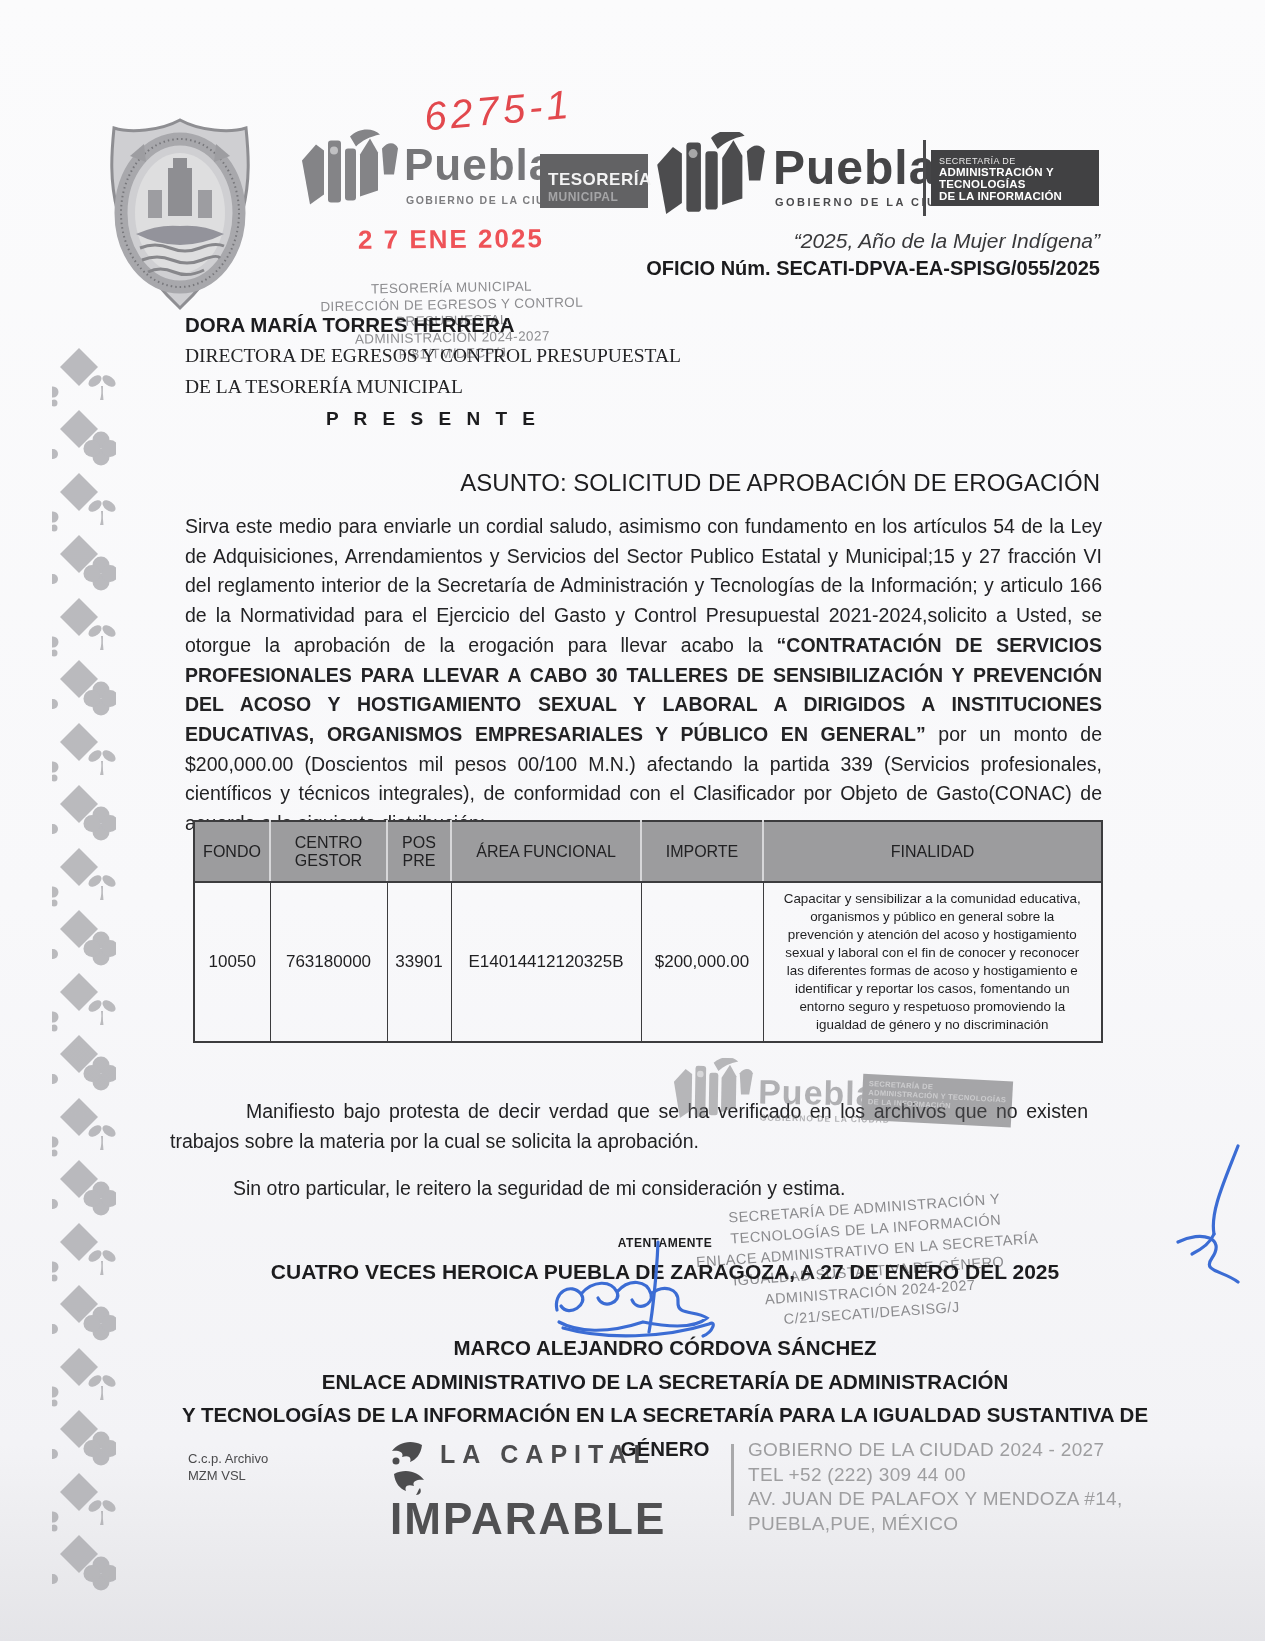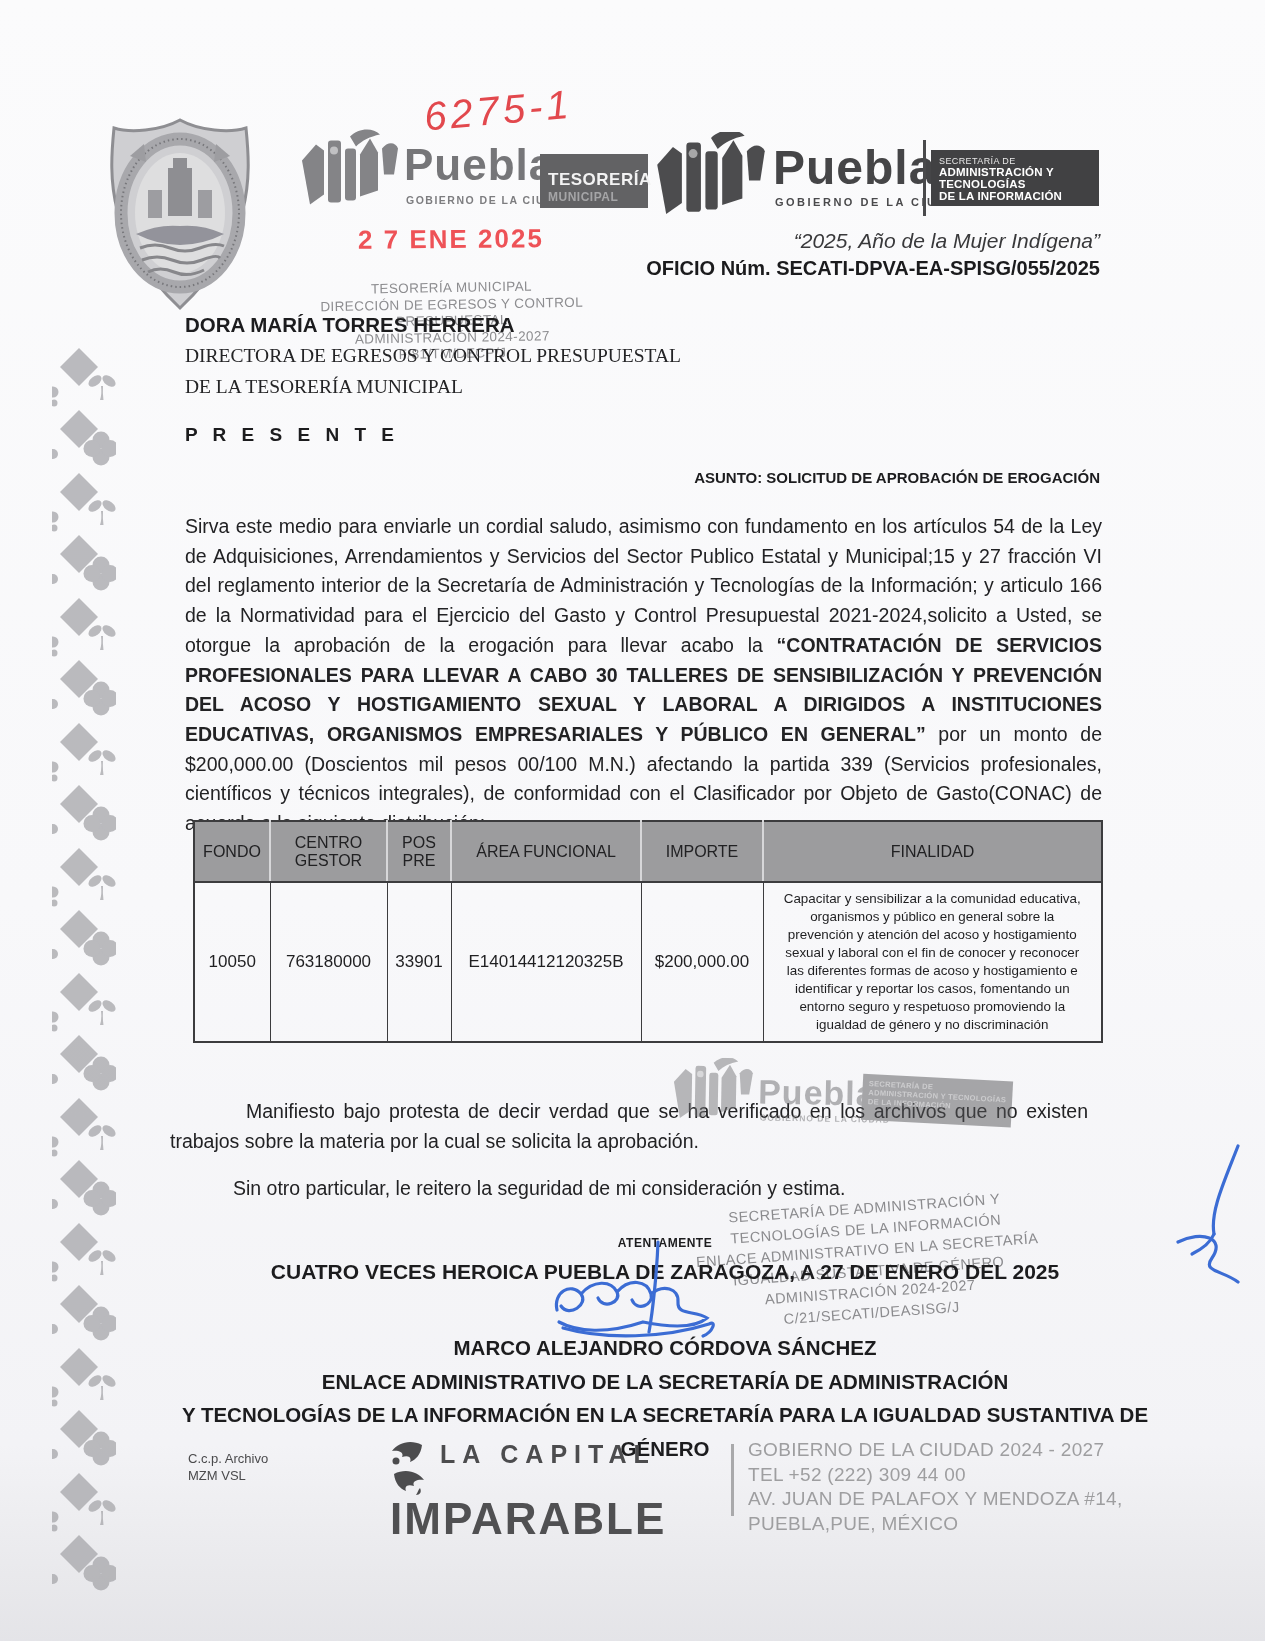--- a/index.html
+++ b/index.html
@@ -27,22 +27,22 @@
   .main-logo .box .s1{color:#e8e8e8;font-size:9px;letter-spacing:.4px;}
   .main-logo .box .s2,.main-logo .box .s3{color:#fff;font-weight:bold;font-size:11.5px;letter-spacing:.2px;}
   .slogan{left:185px;top:229px;width:915px;text-align:right;font-style:italic;font-size:21px;color:#39393b;}
   .oficio{left:185px;top:257px;width:915px;text-align:right;font-weight:bold;font-size:20px;color:#1b1b1d;}
   
   .recv-stamp{left:282px;top:280px;width:340px;text-align:center;color:#8d8d90;font-size:13.5px;line-height:16.5px;transform:rotate(-1deg);letter-spacing:.4px;}
   
   .recipient{left:185px;top:309px;line-height:31px;}
   .recipient .name{font-weight:bold;font-size:20.5px;}
   .recipient .t{font-size:19.5px;color:#242426;font-family:Liberation Serif, serif;}
-  .recipient .pres{font-weight:bold;font-size:19px;letter-spacing:5px;margin-top:17px;}
-  .subject{left:185px;top:469px;width:915px;text-align:right;font-weight:bold;font-size:15px;}
+  .recipient .pres{font-weight:bold;font-size:19px;letter-spacing:5px;margin-top:1px;text-align:center;}
+  .subject{left:185px;top:469px;width:915px;text-align:right;font-weight:normal;font-size:24px;}
   
   .body-par{left:185px;top:512px;width:917px;font-size:19.5px;line-height:29.7px;text-align:justify;color:#222224;}
   .body-par b{font-size:19.5px;}
   
   .gtable{left:193px;top:820px;width:908px;border:2px solid #3c3c3e;border-collapse:collapse;table-layout:fixed;}
   .gtable th{background:#9c9c9e;font-weight:normal;font-size:16px;color:#212123;height:55px;border-left:2px solid #d7d7d9;border-bottom:2px solid #3c3c3e;padding:2px;}
   .gtable th:first-child{border-left:none;}
   .gtable td{border-left:1.5px solid #3c3c3e;font-size:17px;text-align:center;height:150px;padding:2px 4px;color:#1f1f21;}
   .gtable td:first-child{border-left:none;}
   .gtable td.fin{font-size:13.4px;line-height:18px;padding:4px 20px;}

